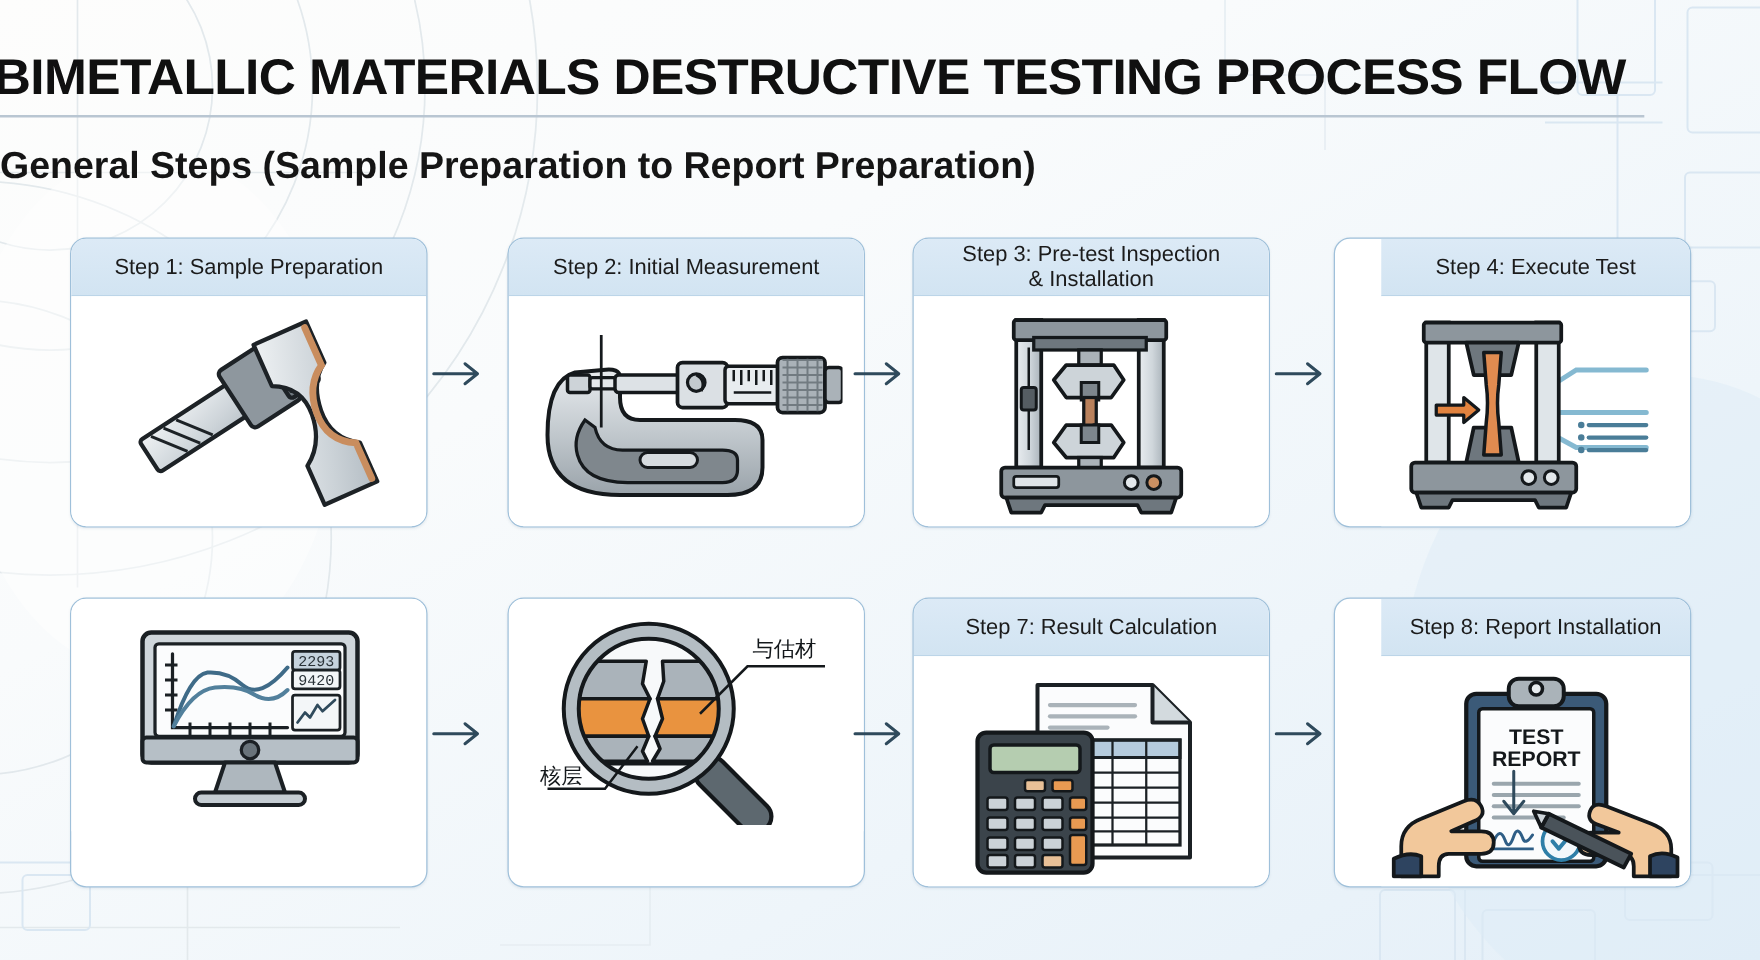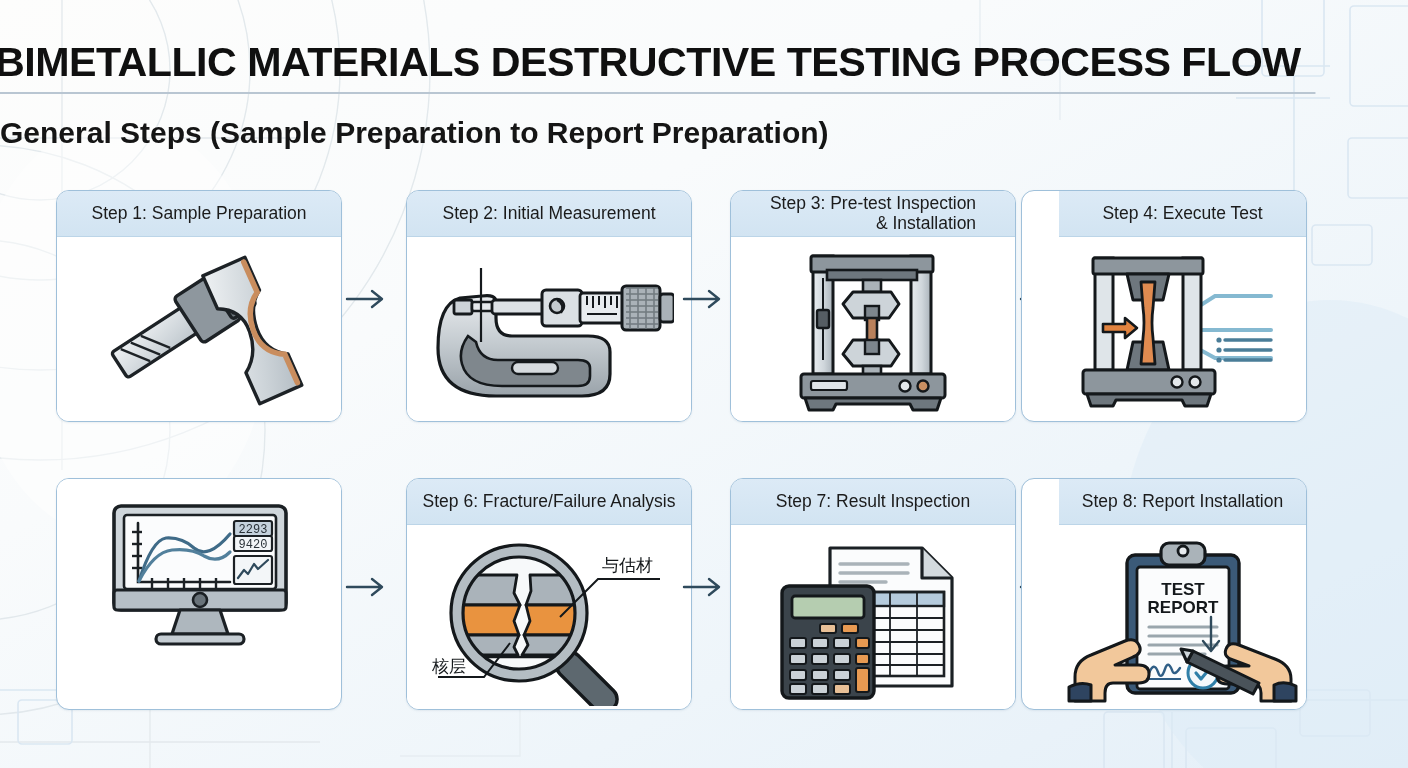--- a/index.html
+++ b/index.html
@@ -36,30 +36,30 @@
     position: absolute; width: 286px; height: 232px;
     background: #fff;
     border: 1.6px solid #9fc0da;
     border-radius: 13px;
     overflow: hidden;
     box-shadow: 0 1px 2px rgba(80,110,140,.10);
   }
   .card.c1 { left: 56px; }
   .card.c2 { left: 406px; }
   .card.c3 { left: 730px; }
-  .card.c4 { left: 1021px; padding-left: 37px; }
+  .card.c4 { left: 1067px; padding-left: 37px; }
   .card-header {
     height: 46px;
     background: linear-gradient(180deg, #dceaf6 0%, #d2e4f2 100%);
     border-bottom: 1px solid #bcd5e8;
     display: flex; align-items: center; justify-content: center;
     text-align: center;
     padding: 0 6px;
   }
-  .card-header.two-line { padding-top: 1px; text-align: right; }
+  .card-header.two-line { padding-top: 1px; }
   .card-title { font-size: 17.5px; color: #1b1b1b; line-height: 1.12; font-weight: 400; }
   .card-body {
     height: 186px; background: #fff;
     display: flex; align-items: center; justify-content: center;
     position: relative;
   }
   
   .h-arrow { position: absolute; width: 46px; height: 24px; top: 97px; }
   .h-arrow.a1 { left: 345px; }
   .h-arrow.a2 { left: 682px; }
@@ -379,23 +379,20 @@
         </svg>
       </div>
     </div>
     <div class="h-arrow a1">
       <svg width="46" height="24" viewBox="0 0 46 24">
           <path d="M 2 12 L 36 12 M 27 4 L 37 12 L 27 20" fill="none" stroke="#2f4a5c" stroke-width="2.4" stroke-linecap="round" stroke-linejoin="round"></path>
         </svg>
     </div>
 
     <div class="card c2">
-      <div class="card-header">
-        <div class="card-title">Step 6: Fracture/Failure Analysis</div>
-      </div>
       <div class="card-body">
         <svg class="icon" width="270" height="175" viewBox="0 0 270 175">
           <defs>
             <clipPath id="lensClip">
                 <circle cx="105" cy="82" r="62"></circle>
               </clipPath>
           </defs>
 
           <g transform="rotate(45 160 140)">
             <rect x="140" y="126" width="74" height="26" rx="12" fill="#5d686f" stroke="#14181b" stroke-width="3.4"></rect>
@@ -429,21 +426,21 @@
       </div>
     </div>
     <div class="h-arrow a2">
       <svg width="46" height="24" viewBox="0 0 46 24">
           <path d="M 2 12 L 36 12 M 27 4 L 37 12 L 27 20" fill="none" stroke="#2f4a5c" stroke-width="2.4" stroke-linecap="round" stroke-linejoin="round"></path>
         </svg>
     </div>
 
     <div class="card c3">
       <div class="card-header">
-        <div class="card-title">Step 7: Result Inspection</div>
+        <div class="card-title">Step 7: Result Calculation</div>
       </div>
       <div class="card-body">
         <svg class="icon" width="195" height="165" viewBox="0 0 195 165">
 
           <path d="M 54 12 L 146 12 L 176 42 L 176 150 L 54 150 Z" fill="#fbfcfd" stroke="#1b2024" stroke-width="3.2" stroke-linejoin="round"></path>
           <path d="M 146 12 L 146 42 L 176 42" fill="#d3dade" stroke="#1b2024" stroke-width="3.2" stroke-linejoin="round"></path>
           <g stroke="#aab3b9" stroke-width="3.4" stroke-linecap="round">
             <line x1="64" y1="28" x2="132" y2="28"></line>
             <line x1="64" y1="37" x2="132" y2="37"></line>
             <line x1="64" y1="46" x2="110" y2="46"></line>

